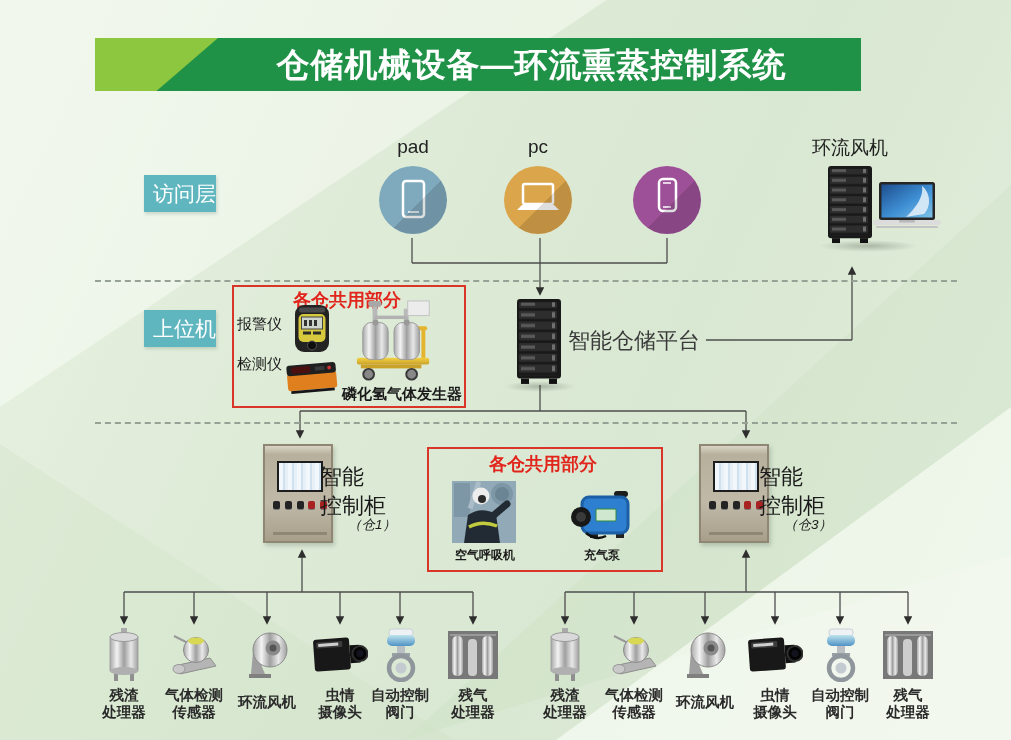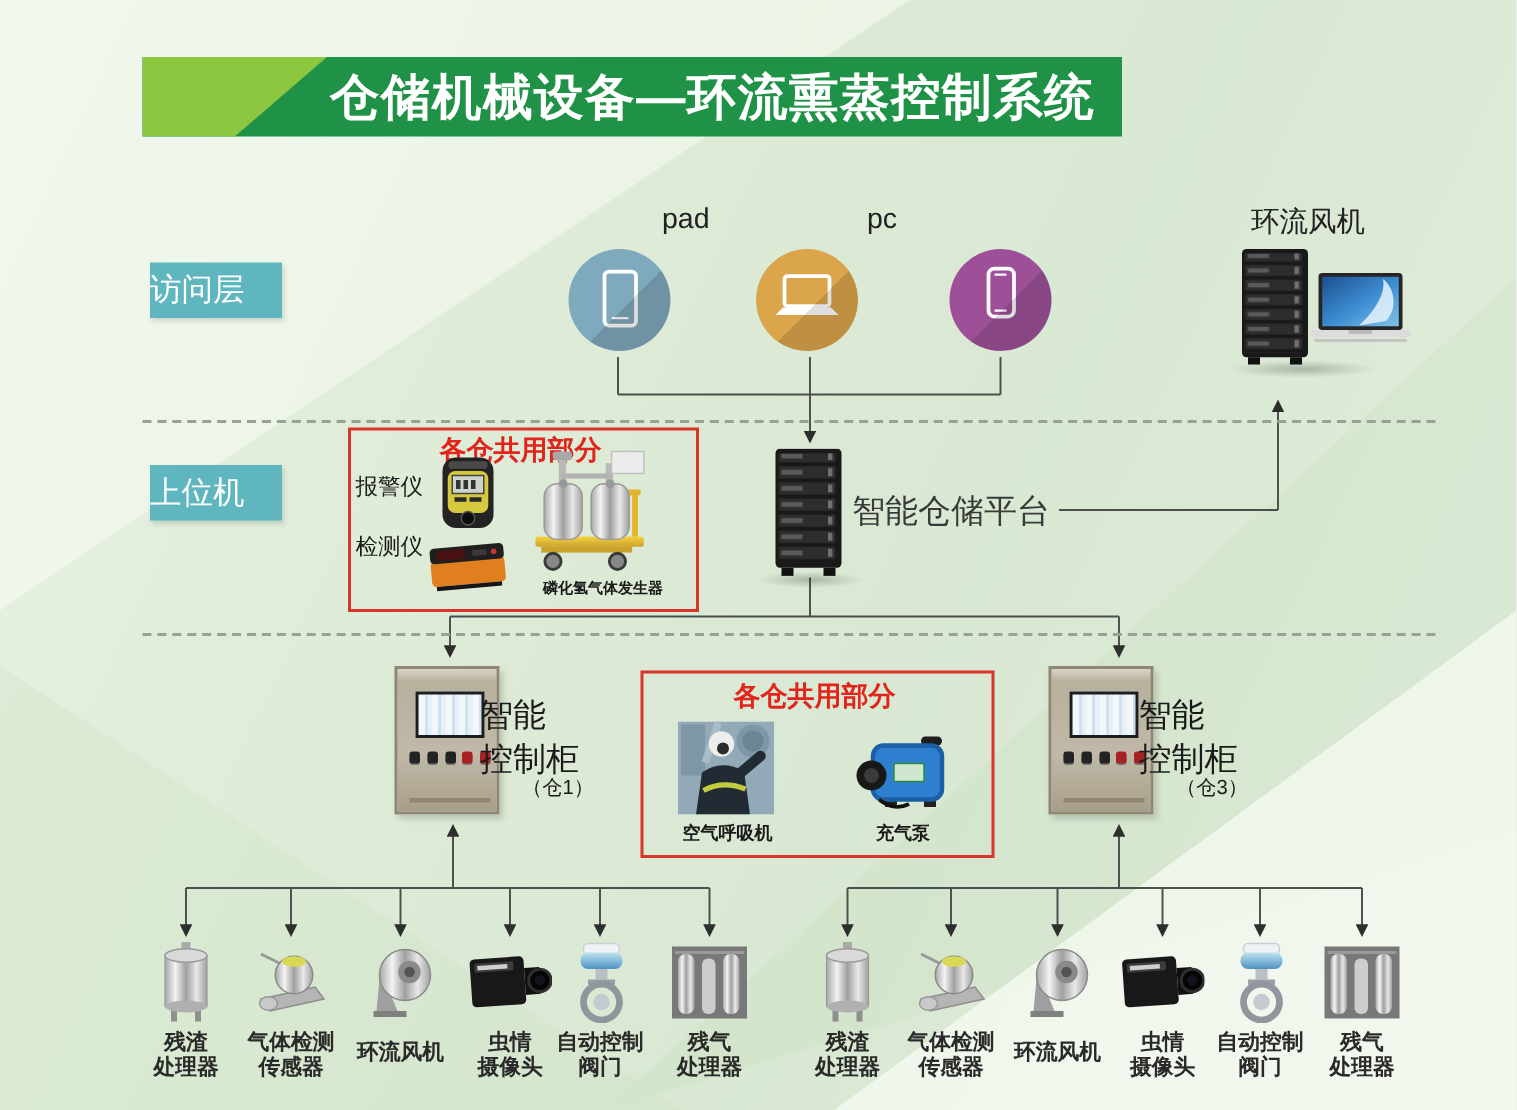--- a/index.html
+++ b/index.html
@@ -5,58 +5,58 @@
   html,body{margin:0;padding:0;background:#f2f4ef;font-family:"Liberation Sans",sans-serif;}
   #canvas{position:relative;width:1011px;height:740px;margin:0 auto;overflow:hidden;
     background:linear-gradient(115deg,#eaf2e4 0%,#dfecd8 30%,#d9e8d2 62%,#e3eedd 100%);}
   .bgshape{position:absolute;inset:0;pointer-events:none;}
   .bs1{clip-path:polygon(0 0,60% 0,0 55%);background:rgba(247,251,244,.55);}
   .bs2{clip-path:polygon(100% 25%,100% 75%,40% 100%);background:rgba(198,220,188,.26);}
   .bs3{clip-path:polygon(0 60%,45% 100%,0 100%);background:rgba(205,225,196,.30);}
   .bs4{clip-path:polygon(100% 55%,100% 100%,55% 100%);background:rgba(250,253,248,.65);}
   .abs{position:absolute;}
   
-  .banner{left:95px;top:38px;width:653px;height:53px;background:#1f9247;}
+  .banner{left:95px;top:38px;width:766px;height:53px;background:#1f9247;}
   .banner-par{position:absolute;left:0;top:0;width:123px;height:53px;background:#8dc63f;
     clip-path:polygon(0 0,100% 0,50% 100%,0 100%);}
   .banner-title{position:absolute;left:115px;right:8px;top:0;height:53px;line-height:53px;
     text-align:center;color:#fff;font-size:33px;font-weight:bold;letter-spacing:1px;white-space:nowrap;}
   
-  .layer-tag{width:88px;height:37px;background:#5fb6bf;color:#fff;font-size:21px;
-    text-align:left;line-height:37px;box-shadow:1px 2px 3px rgba(90,120,110,.25);}
+  .layer-tag{width:72px;height:37px;background:#5fb6bf;color:#fff;font-size:21px;
+    text-align:right;line-height:37px;box-shadow:1px 2px 3px rgba(90,120,110,.25);margin-left:44px;}
   
   .dashline{height:0;border-top:2px dashed #97a297;}
   
   .circle{width:68px;height:68px;border-radius:50%;overflow:hidden;}
   .circle::after{content:'';position:absolute;inset:0;border-radius:50%;
     background:linear-gradient(135deg,transparent 56%,rgba(0,0,0,.13) 56%);}
   .c-pad{background:#7fa9bc;}
   .c-pc{background:#dba54c;}
   .c-phone{background:#9d5098;}
-  .dev-label-top{width:120px;text-align:right;font-size:19px;color:#222;}
+  .dev-label-top{width:120px;text-align:center;font-size:19px;color:#222;}
   
   .shadow{background:radial-gradient(ellipse at center,rgba(40,50,40,.28),rgba(40,50,40,0) 70%);}
   
   .redbox{border:2.5px solid #d93528;background:rgba(255,255,255,.02);}
   .red-title{color:#e2251c;font-size:18px;font-weight:bold;text-align:center;white-space:nowrap;}
   .small-label{font-size:15px;color:#1a1a1a;white-space:nowrap;}
-  .gen-label{font-size:10px;font-weight:600;color:#1a1a1a;white-space:nowrap;}
+  .gen-label{font-size:15px;font-weight:600;color:#1a1a1a;white-space:nowrap;}
   .platform-label{font-size:22px;color:#3a3a3a;white-space:nowrap;}
   
   .cabinet{width:70px;height:99px;background:linear-gradient(180deg,#d9d4c6,#b7b09c 9%,#c0b9a7 60%,#a89f8b);
     border:2px solid #8f8774;box-sizing:border-box;box-shadow:2px 3px 4px rgba(80,90,80,.25);}
   .cab-screen{position:absolute;left:12px;top:15px;width:42px;height:27px;border:2px solid #1d1d1d;
     background:repeating-linear-gradient(90deg,#f2f7fb 0 4px,#cfe0ef 4px 6px,#e8f0f7 6px 9px),#e8f0f7;}
   .cab-btns{position:absolute;left:8px;top:55px;width:54px;display:flex;justify-content:space-between;}
   .cab-btn{width:7px;height:8px;border-radius:2px;}
   .cab-btn.k{background:#232323;box-shadow:0 1px 0 #777;}
   .cab-btn.r{background:#a82222;box-shadow:0 1px 0 #777;}
   .cab-bottom{position:absolute;left:8px;bottom:6px;width:54px;height:3px;background:#8f8774;}
   .cab-name{font-size:22px;color:#1a1a1a;line-height:1.3;text-align:left;white-space:pre-line;}
-  .cab-sub{font-size:13.5px;color:#1a1a1a;text-align:center;white-space:nowrap;}
+  .cab-sub{font-size:13.5px;color:#1a1a1a;text-align:center;white-space:nowrap;font-style:italic;}
   
   .dev-icon{width:56px;height:54px;}
   .dev-label{width:88px;text-align:center;font-size:14.5px;font-weight:600;color:#2a2a2a;
     line-height:1.15;white-space:pre-line;}
   .shared-label{font-size:12px;font-weight:600;color:#1a1a1a;text-align:center;white-space:nowrap;}
   svg{display:block;}
 </style>
 </head>
 <body>
 

